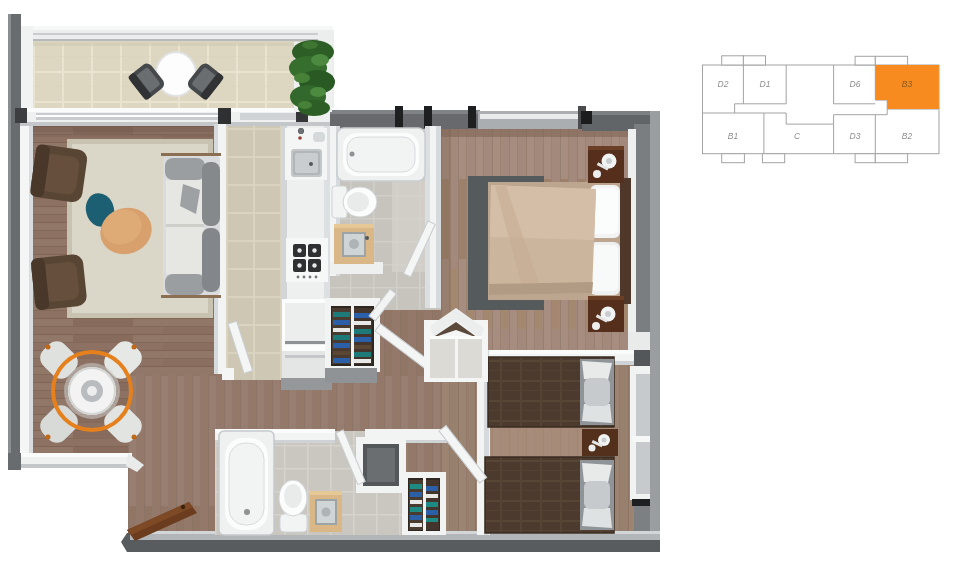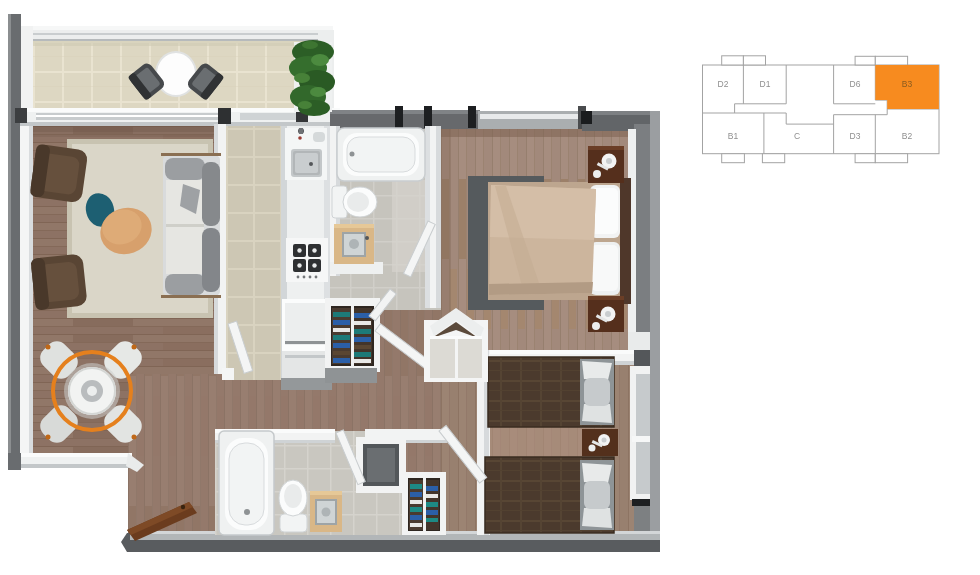--- a/index.html
+++ b/index.html
@@ -1,16 +1,16 @@
 <!DOCTYPE html>
 <html><head>
 <meta charset="utf-8">
 <style>
 html,body{margin:0;padding:0;background:#ffffff;font-family:"Liberation Sans",sans-serif;}
-#wrap{position:relative;width:980px;height:575px;overflow:hidden;}
+#wrap{position:relative;width:980px;height:575px;overflow:hidden;font-style:italic;}
 </style>
 </head>
 <body>
 <div id="wrap">
 <svg width="980" height="575" viewBox="0 0 980 575" xmlns="http://www.w3.org/2000/svg">
 <defs>
 <pattern id="tileBal" width="29" height="30" patternUnits="userSpaceOnUse" x="33" y="41">
   <rect width="29" height="30" fill="#ddd7c2"></rect>
   <rect width="29" height="2" fill="#e9e3d0"></rect>
   <rect width="2" height="30" fill="#e9e3d0"></rect>

